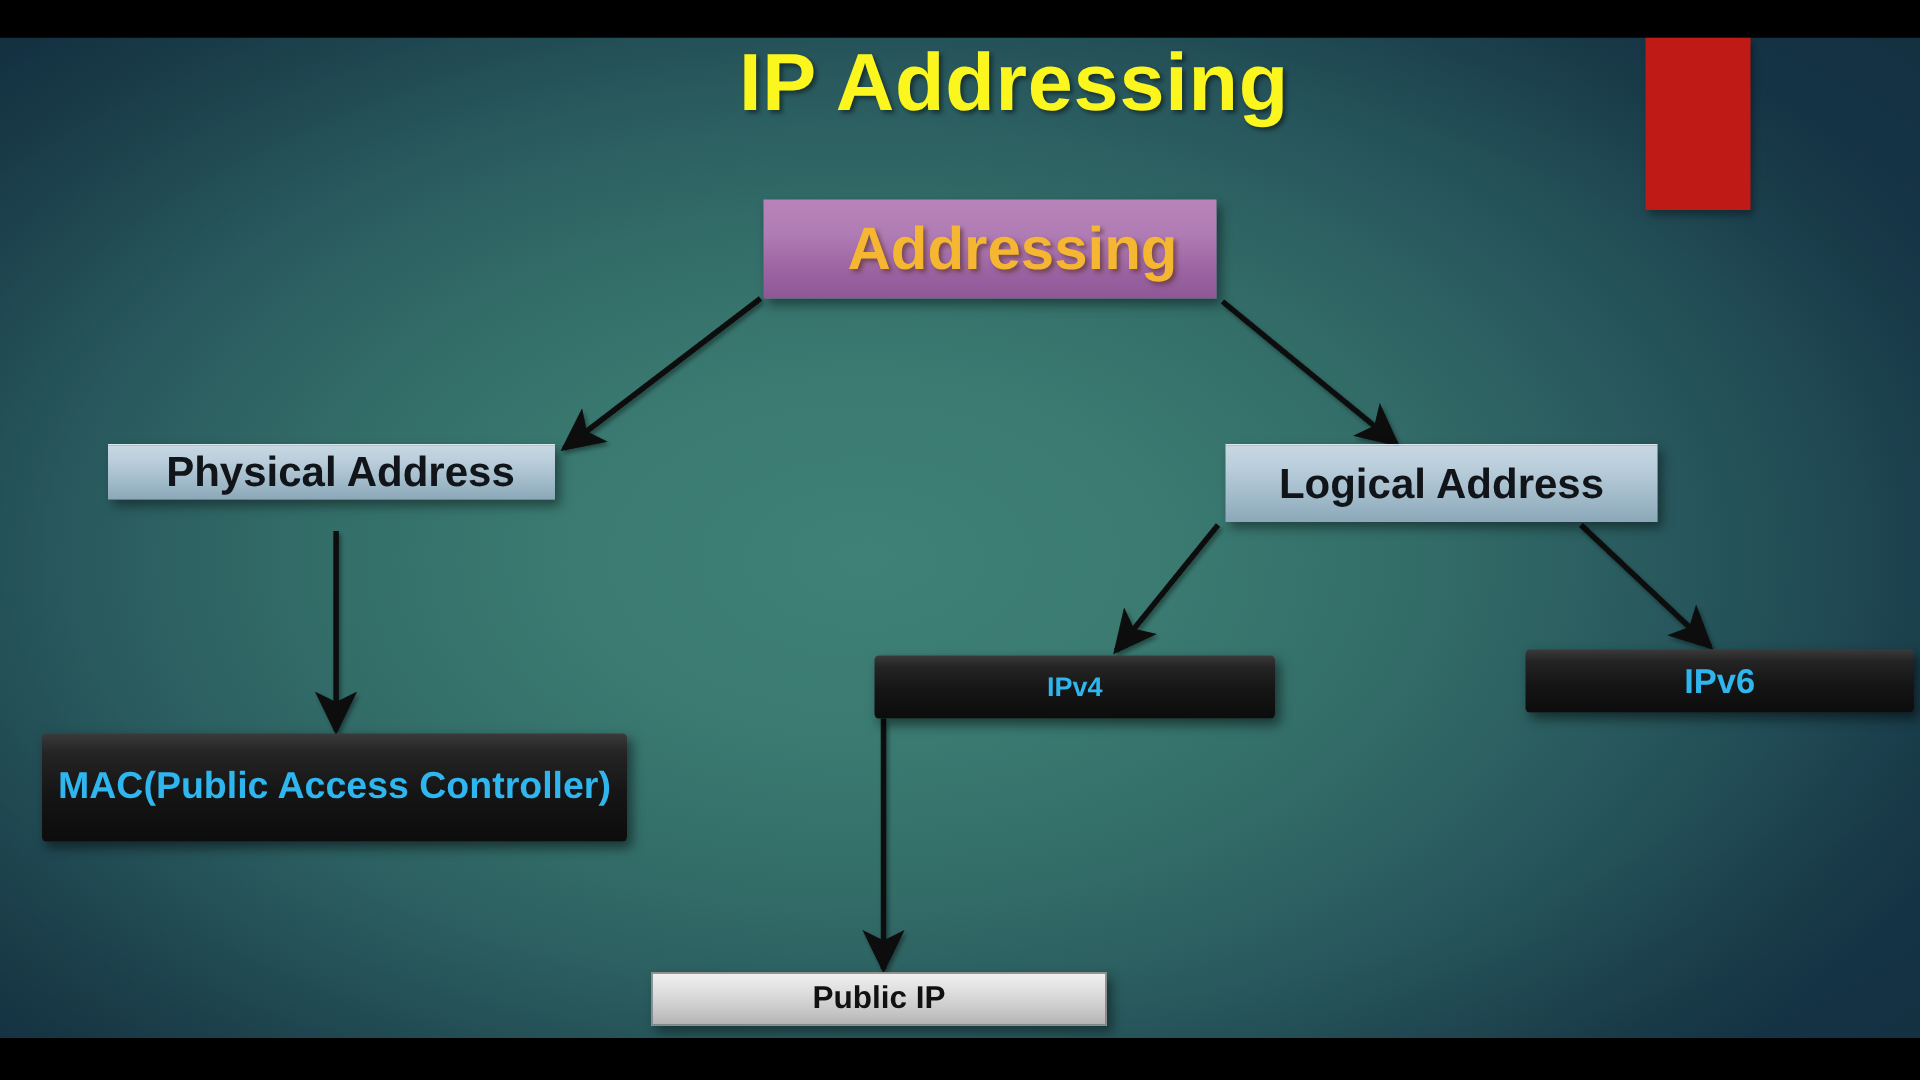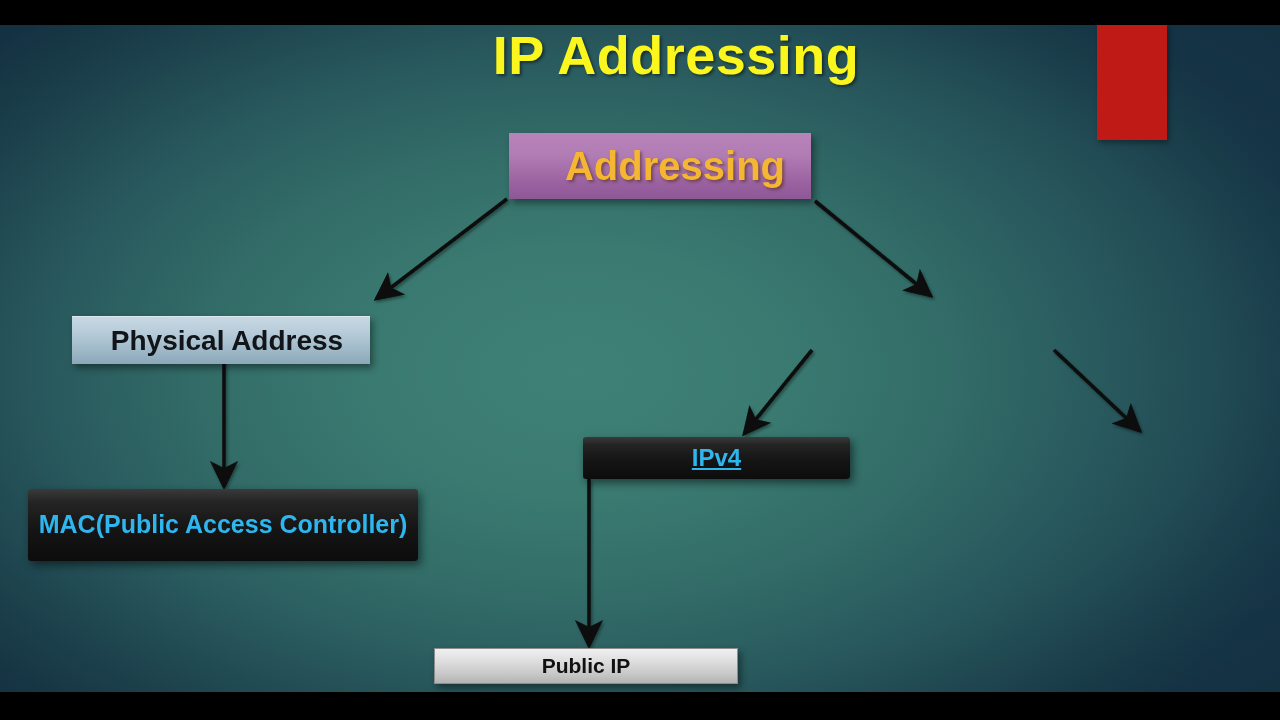--- a/index.html
+++ b/index.html
@@ -125,27 +125,27 @@
   .node.gray {
     background: linear-gradient(180deg, #f0f0f0 0%, #dcdcdc 40%, #c4c4c4 78%, #b3b3b3 100%);
     color: #111111;
     font-size: 21px;
     font-weight: bold;
     border: 1px solid #8d8d8d;
   }
 
   
   #node-addressing      { left: 509px;  top: 133px; width: 302px; height: 66px; }
-  #node-physical        { left: 72px;   top: 316px; width: 298px; height: 48px; padding-left: 12px; }
+  #node-physical        { left: 72px;   top: 296px; width: 298px; height: 37px; padding-left: 12px; }
   #node-logical         { left: 817px;  top: 296px; width: 288px; height: 52px; }
   #node-mac             { left: 28px;   top: 489px; width: 390px; height: 72px;
                            line-height: 1.18; }
   #node-mac .l1 { font-size: 25px; }
   #node-mac .l2 { font-size: 25px; }
-  #node-ipv4            { left: 583px;  top: 437px; width: 267px; height: 42px; font-size: 24px; text-decoration: underline; }
+  #node-ipv4            { left: 583px;  top: 437px; width: 267px; height: 42px; font-size: 18px; }
   #node-ipv6            { left: 1017px; top: 433px; width: 259px; height: 42px; font-size: 23px; }
   #node-publicip        { left: 434px;  top: 648px; width: 304px; height: 36px; }
 
   
   #connectors {
     position: absolute;
     left: 0;
     top: 0;
     width: 1280px;
     height: 720px;
@@ -187,27 +187,29 @@
       <line x1="1054" y1="350" x2="1140" y2="431"></line>
 
       <line x1="589" y1="479" x2="589" y2="646"></line>
     </g>
   </svg>
 
   <div class="node purple" id="node-addressing">Addressing</div>
 
   <div class="node steel" id="node-physical">Physical Address</div>
 
+  <div class="node steel" id="node-logical">Logical Address</div>
 
   <div class="node dark" id="node-mac">
     <span class="l1">MAC</span>
     <span class="l2">(Public Access Controller)</span>
   </div>
 
   <div class="node dark" id="node-ipv4">IPv4</div>
 
+  <div class="node dark" id="node-ipv6">IPv6</div>
 
   <div class="node gray" id="node-publicip">Public IP</div>
 
   <div class="bar bar-top"></div>
   <div class="bar bar-bottom"></div>
 
 </div>
 
 </body></html>

